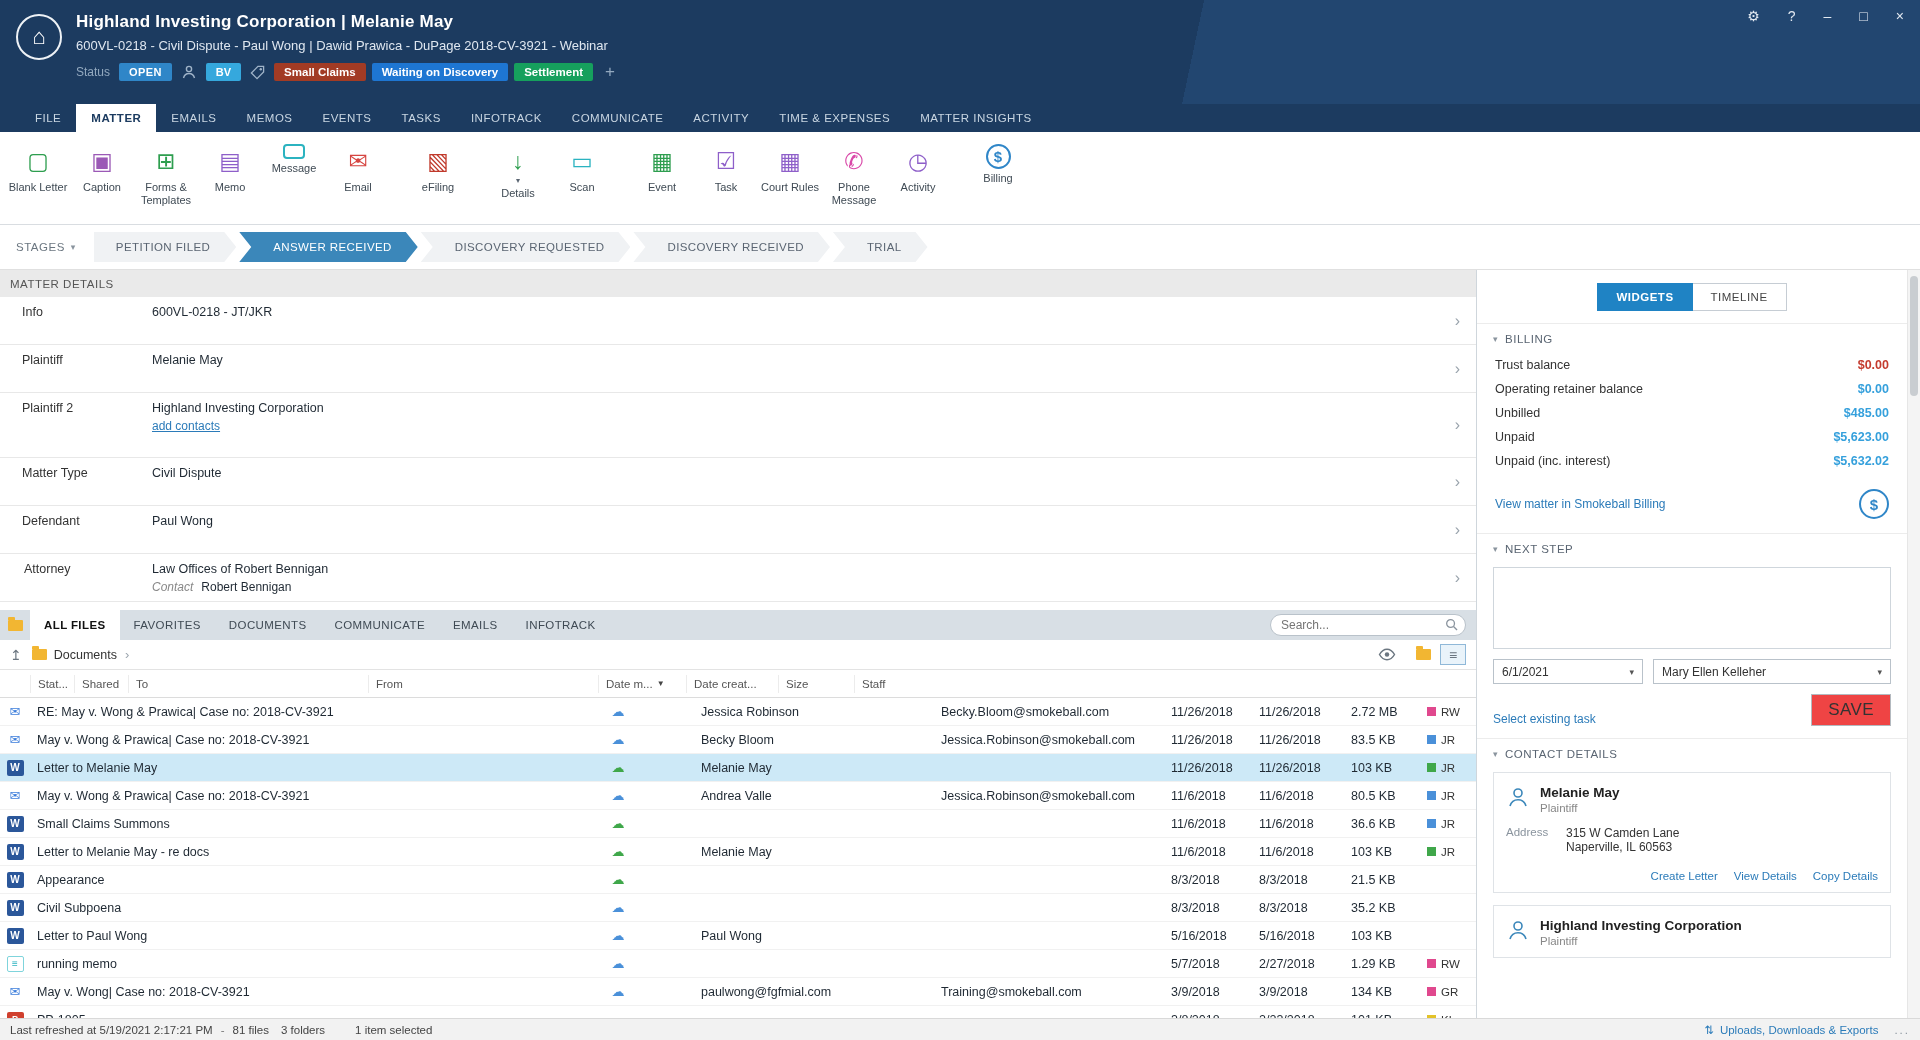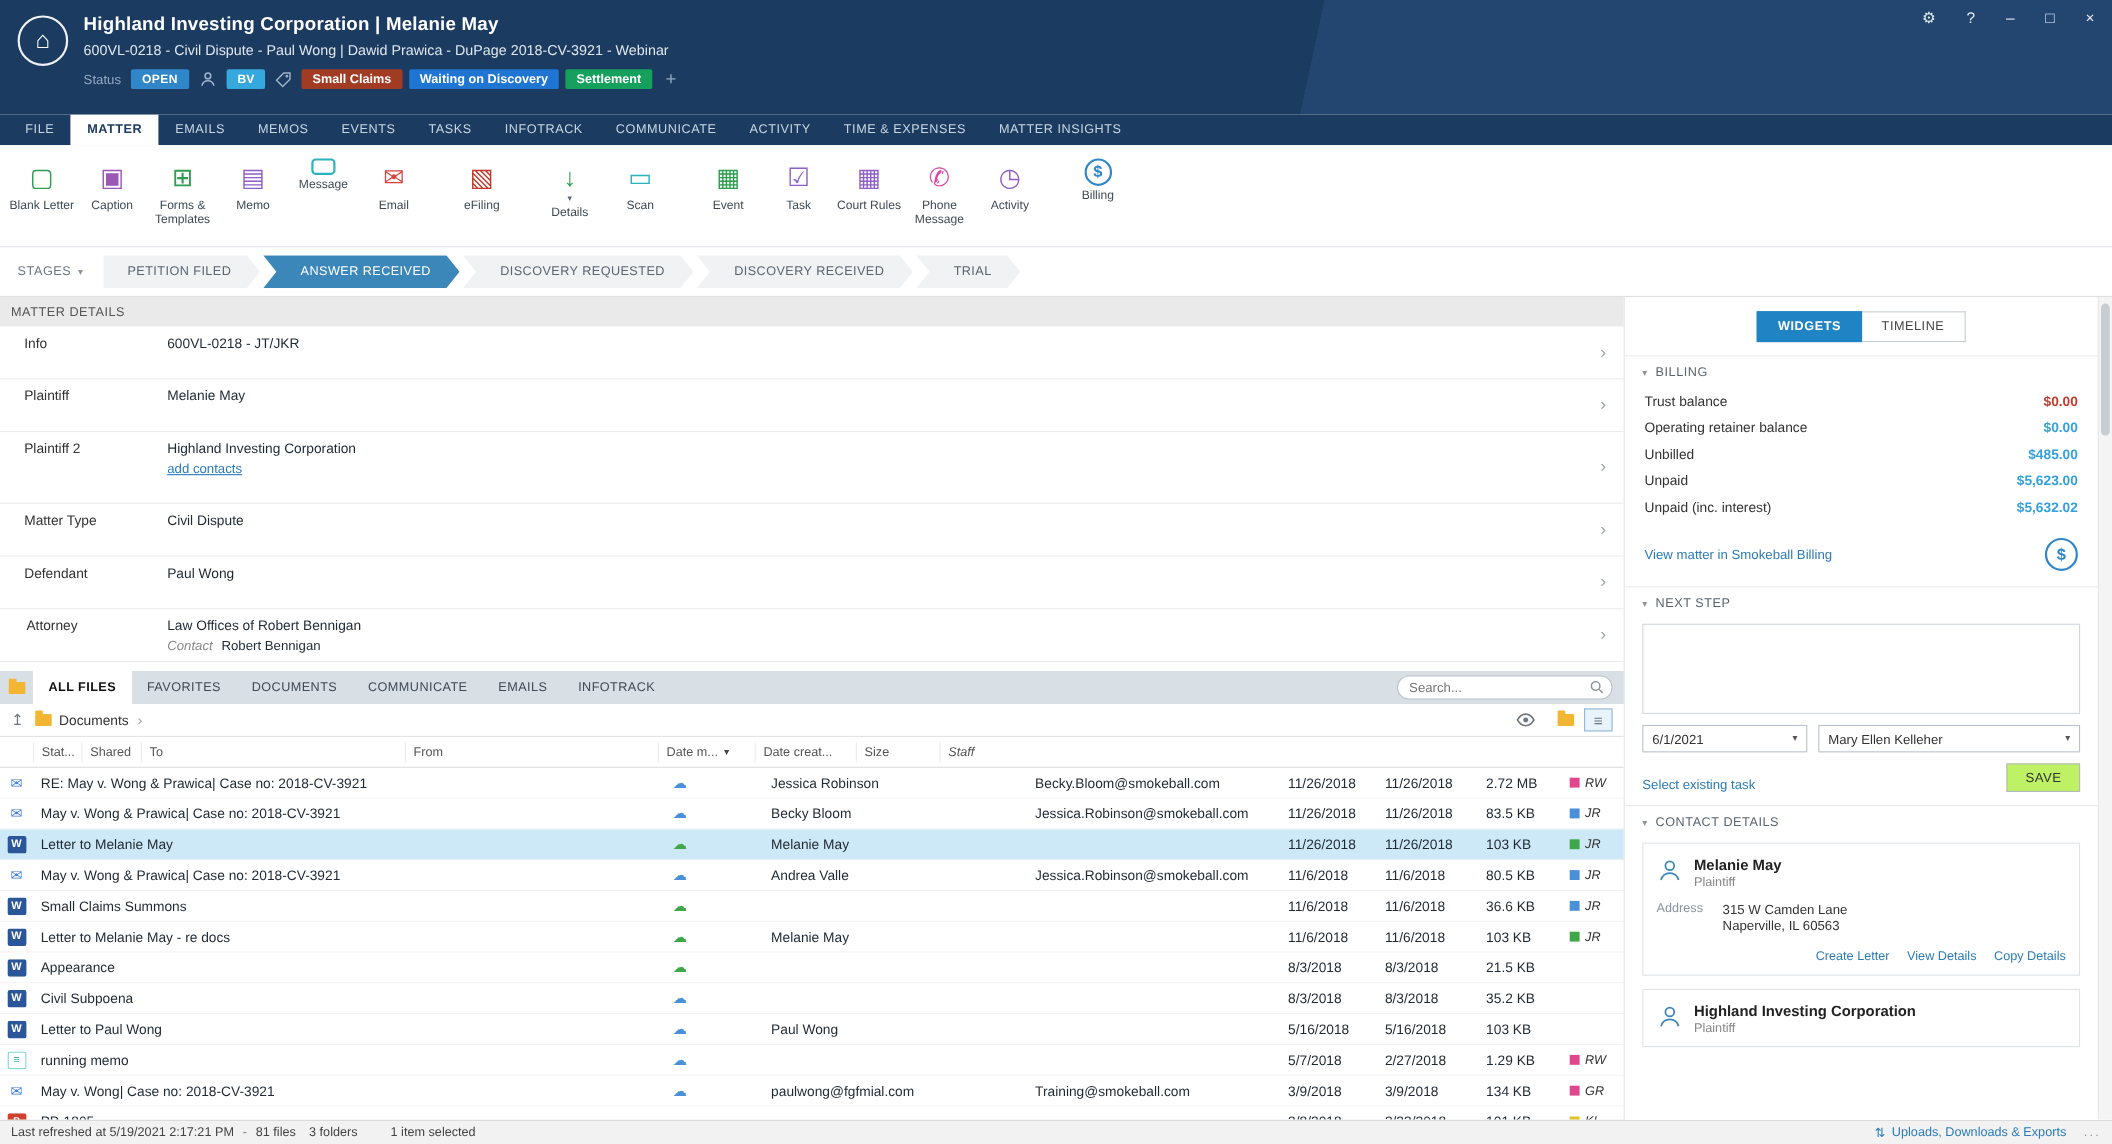--- a/index.html
+++ b/index.html
@@ -25,21 +25,21 @@
   .badge { font-size:11px; font-weight:bold; padding:3px 10px; border-radius:2px; color:#fff; }
   .badge.open { background:#2f86c8; letter-spacing:.4px; }
   .badge.bv { background:#35a8dd; }
   .hicon { display:flex; align-items:center; }
   .hlabels { display:flex; gap:6px; }
   .hlabel { font-size:11.5px; font-weight:bold; color:#fff; padding:3px 10px; border-radius:2px; background:#555; }
   .add-label { color:#93a9bf; font-size:17px; margin-left:3px; }
   .win-controls { position:absolute; top:8px; right:16px; display:flex; gap:28px; color:#e2e9f1; font-size:14px; }
 
   
-  .nav-tabs { height:28px; flex:0 0 28px; background:#1c3b60; display:flex; padding-left:8px; }
+  .nav-tabs { height:28px; flex:0 0 28px; background:#1c3b60; display:flex; padding-left:20px; }
   .nav-tab { padding:0 15px; display:flex; align-items:center; font-size:11.5px; letter-spacing:.5px; color:#c9d6e2; }
   .nav-tab.active { background:#fff; color:#1c3b60; font-weight:bold; }
 
   
   .ribbon { height:93px; flex:0 0 93px; border-bottom:1px solid #d9dde1; display:flex; align-items:flex-start; padding:6px 6px 0; background:#fff; }
   .ritem { width:64px; display:flex; flex-direction:column; align-items:center; padding-top:6px; }
   .ritem.gap { margin-left:16px; }
   .ricon { height:34px; display:flex; align-items:center; justify-content:center; font-size:23px; line-height:1; }
   .ricon-bubble { width:22px; height:15px; border:2px solid #2bb3c0; border-radius:4px; }
   .ricon-circle { width:25px; height:25px; border:2px solid currentColor; border-radius:50%; font-size:15px; font-weight:bold; }
@@ -107,21 +107,21 @@
   .c-icon  { flex:0 0 30px; display:flex; justify-content:center; padding:0 2px; }
   .c-name  { flex:1 1 auto; min-width:0; }
   .c-stat  { flex:0 0 44px; }
   .cell.c-stat { display:flex; justify-content:center; }
   .c-shared{ flex:0 0 54px; }
   .c-to    { flex:0 0 240px; }
   .c-from  { flex:0 0 230px; }
   .c-datem { flex:0 0 88px; }
   .c-datec { flex:0 0 92px; }
   .c-size  { flex:0 0 76px; }
-  .c-staff { flex:0 0 56px;font-style:italic; }
+  .c-staff { flex:0 0 56px; }
   .cell.c-staff { display:flex; align-items:center; }
   .ficon { width:17px; height:16px; display:flex; align-items:center; justify-content:center; font-size:13px; line-height:1; }
   .ficon-word { background:#2b579a; color:#fff; font-size:10px; font-weight:bold; border-radius:2px; }
   .ficon-pdf  { background:#d0402e; color:#fff; font-size:9px; font-weight:bold; border-radius:2px; }
   .ficon-email{ color:#3d7edb; }
   .ficon-memo { color:#2bb3c0; border:1px solid #7fd4dc; border-radius:2px; font-size:10px; }
   .st-cloud  { color:#4a90d9; font-size:13px; }
   .st-shared { color:#3fa74a; font-size:13px; }
   .staff-sq  { width:9px; height:9px; flex:0 0 9px; margin-right:5px; background:transparent; }
   .staff-txt { font-size:11.5px; color:#333; }
@@ -141,21 +141,21 @@
   .b-foot { display:flex; align-items:center; justify-content:space-between; padding:16px 18px 14px; }
   .b-link, .ns-link { color:#2b7bb9; font-size:12px; }
   .dollar-btn { width:30px; height:30px; border:2px solid #2f86c8; border-radius:50%; color:#2f86c8; font-weight:bold; font-size:15px; display:flex; align-items:center; justify-content:center; }
   .ns-box { margin:4px 16px 10px; height:82px; border:1px solid #cfd6dc; background:#fff; }
   .ns-combos { display:flex; gap:10px; margin:0 16px 10px; }
   .combo { height:25px; border:1px solid #b9c2ca; background:#fff; display:flex; align-items:center; justify-content:space-between; padding:0 8px; font-size:12px; color:#333; }
   .combo.date { flex:0 0 150px; }
   .combo.assignee { flex:1 1 auto; }
   .combo-caret { font-size:9px; color:#555; margin-left:8px; }
   .ns-actions { display:flex; align-items:flex-end; justify-content:space-between; margin:0 16px 12px; }
-  .save-btn { font-size:12px; letter-spacing:.4px; color:#333; background:#bef264; border:1px solid #b3b9bf; padding:5px 16px; }
+  .save-btn { font-size:17px; letter-spacing:.4px; color:#333; background:#ef4444; border:1px solid #b3b9bf; padding:5px 16px; }
   .c-card { margin:4px 16px 12px; border:1px solid #dfe3e7; background:#fff; padding:12px 12px 10px; }
   .cc-head { display:flex; gap:10px; align-items:flex-start; }
   .cc-name { font-size:13.5px; font-weight:bold; color:#222; }
   .cc-role { font-size:11.5px; color:#888; margin-top:2px; }
   .cc-addr { display:flex; margin-top:12px; font-size:12px; color:#333; }
   .cc-addr-label { width:60px; flex:0 0 60px; color:#8a949e; font-size:11.5px; }
   .cc-links { display:flex; justify-content:flex-end; gap:16px; margin-top:16px; font-size:11.5px; color:#2b7bb9; }
 
   
   .status-bar { height:22px; flex:0 0 22px; background:#f2f2f2; border-top:1px solid #d9d9d9; display:flex; align-items:center; padding:0 10px; font-size:11.5px; color:#444; }

